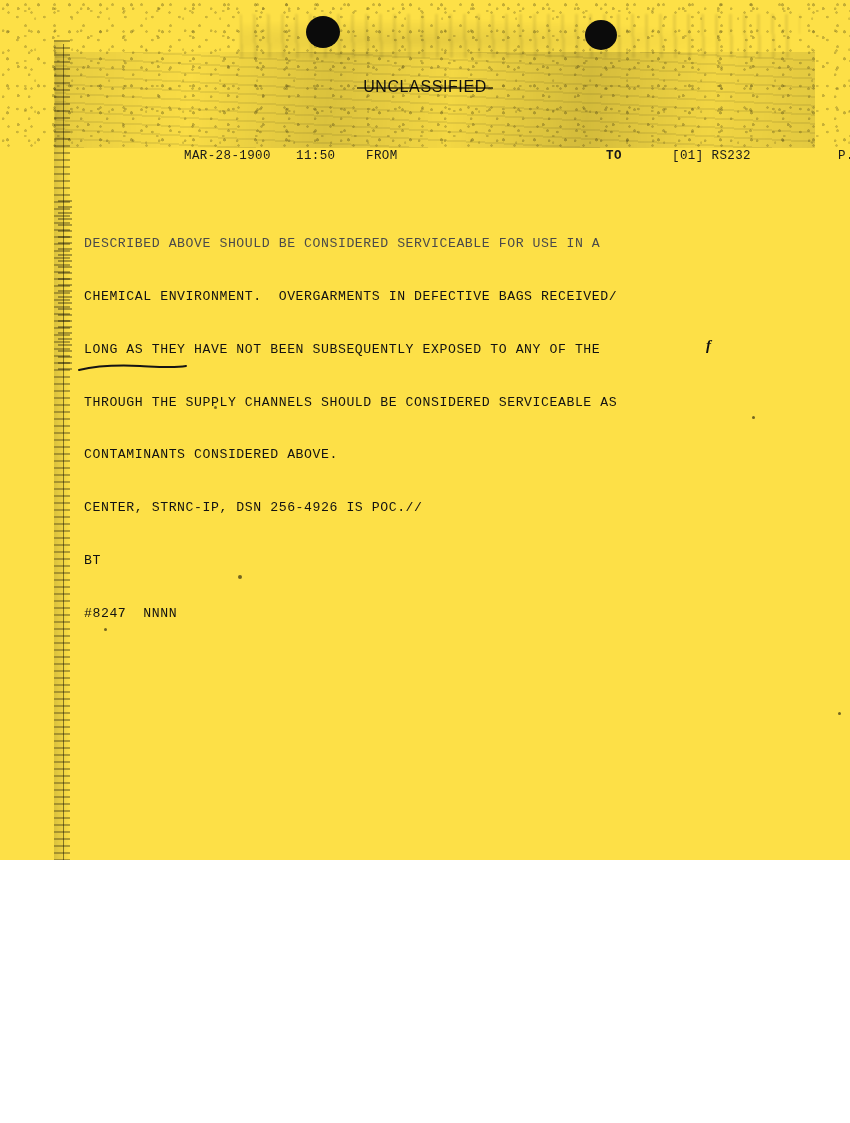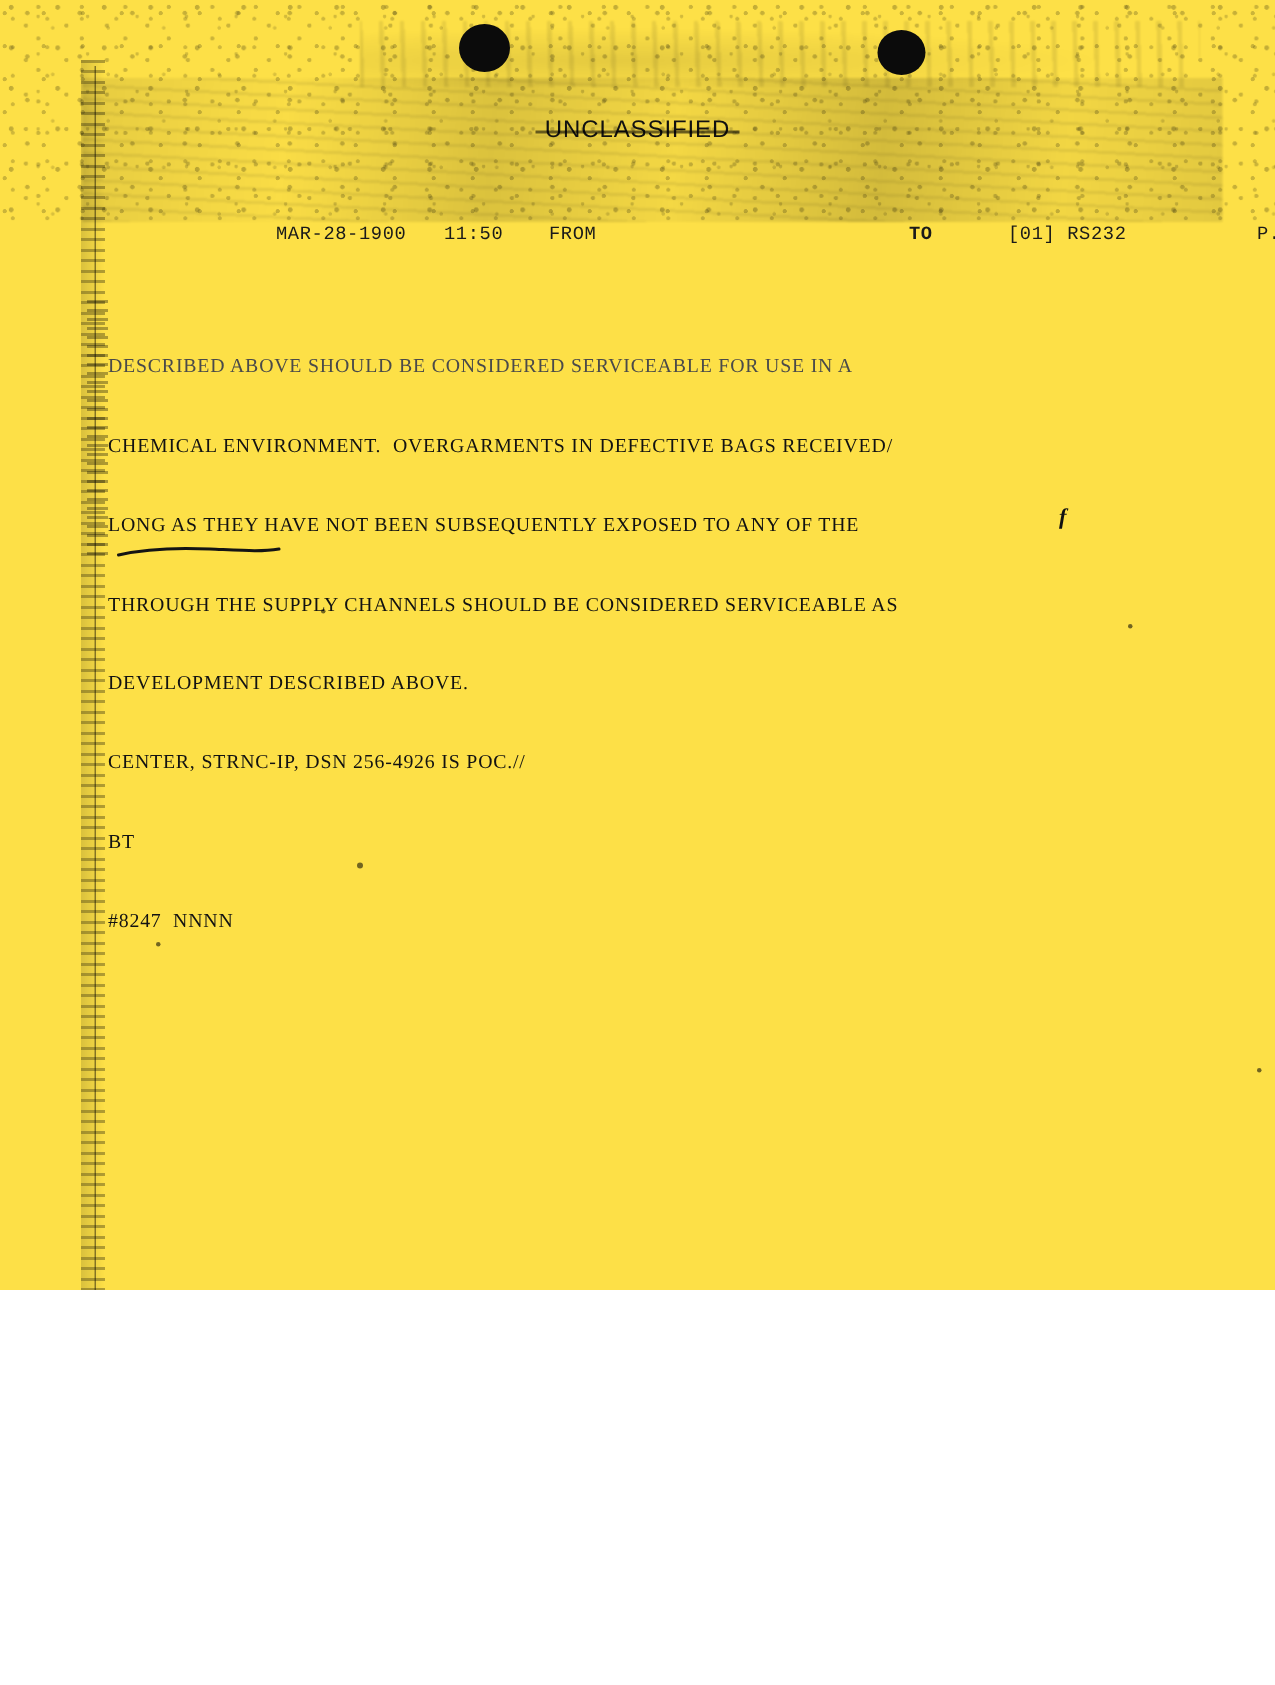--- a/index.html
+++ b/index.html
@@ -172,24 +172,24 @@
   #fax-date   { left: 136px; }
   #fax-time   { left: 248px; }
   #fax-from   { left: 302px; margin-left: 16px; }
   #fax-to     { left: 558px; font-weight: bold; }
   #fax-port   { left: 600px; margin-left: 24px; }
   #fax-page   { left: 790px; }
 
   
   #tty {
     position: absolute;
-    left: 72px;
+    left: 84px;
     top: 200px;
     width: 720px;
-    font-family: Liberation Serif, serif;
+    font-family: Liberation Mono, monospace;
     font-size: 13.2px;
     line-height: 17.6px;
     letter-spacing: .55px;
     color: #121212;
     white-space: pre;
   }
   #tty .line { white-space: pre; }
   #tty .faint { color: #4a4a4a; }
 
   
@@ -256,21 +256,21 @@
     <span id="fax-to">TO</span>
     <span id="fax-port">[01] RS232</span>
     <span id="fax-page">P.01</span>
   </div>
 
   <div id="tty">
     <div class="line faint">DESCRIBED ABOVE SHOULD BE CONSIDERED SERVICEABLE FOR USE IN A</div>
     <div class="line">CHEMICAL ENVIRONMENT.  OVERGARMENTS IN DEFECTIVE BAGS RECEIVED/</div>
     <div class="line">LONG AS THEY HAVE NOT BEEN SUBSEQUENTLY EXPOSED TO ANY OF THE</div>
     <div class="line">THROUGH THE SUPPLY CHANNELS SHOULD BE CONSIDERED SERVICEABLE AS</div>
-    <div class="line">DEVELOPMENT DESCRIBED ABOVE.</div>
+    <div class="line">CONTAMINANTS CONSIDERED ABOVE.</div>
     <div class="line">CENTER, STRNC-IP, DSN 256-4926 IS POC.//</div>
     <div class="line">BT</div>
     <div class="line">#8247  NNNN</div>
   </div>
 
   <svg id="pen-underline" width="110" height="8" viewBox="0 0 110 8">
     <path d="M1 6 C 18 2, 40 1, 62 2 S 96 4, 108 2" stroke="#141414" stroke-width="2" fill="none" stroke-linecap="round"></path>
   </svg>
   <div id="pen-mark">f</div>
 

